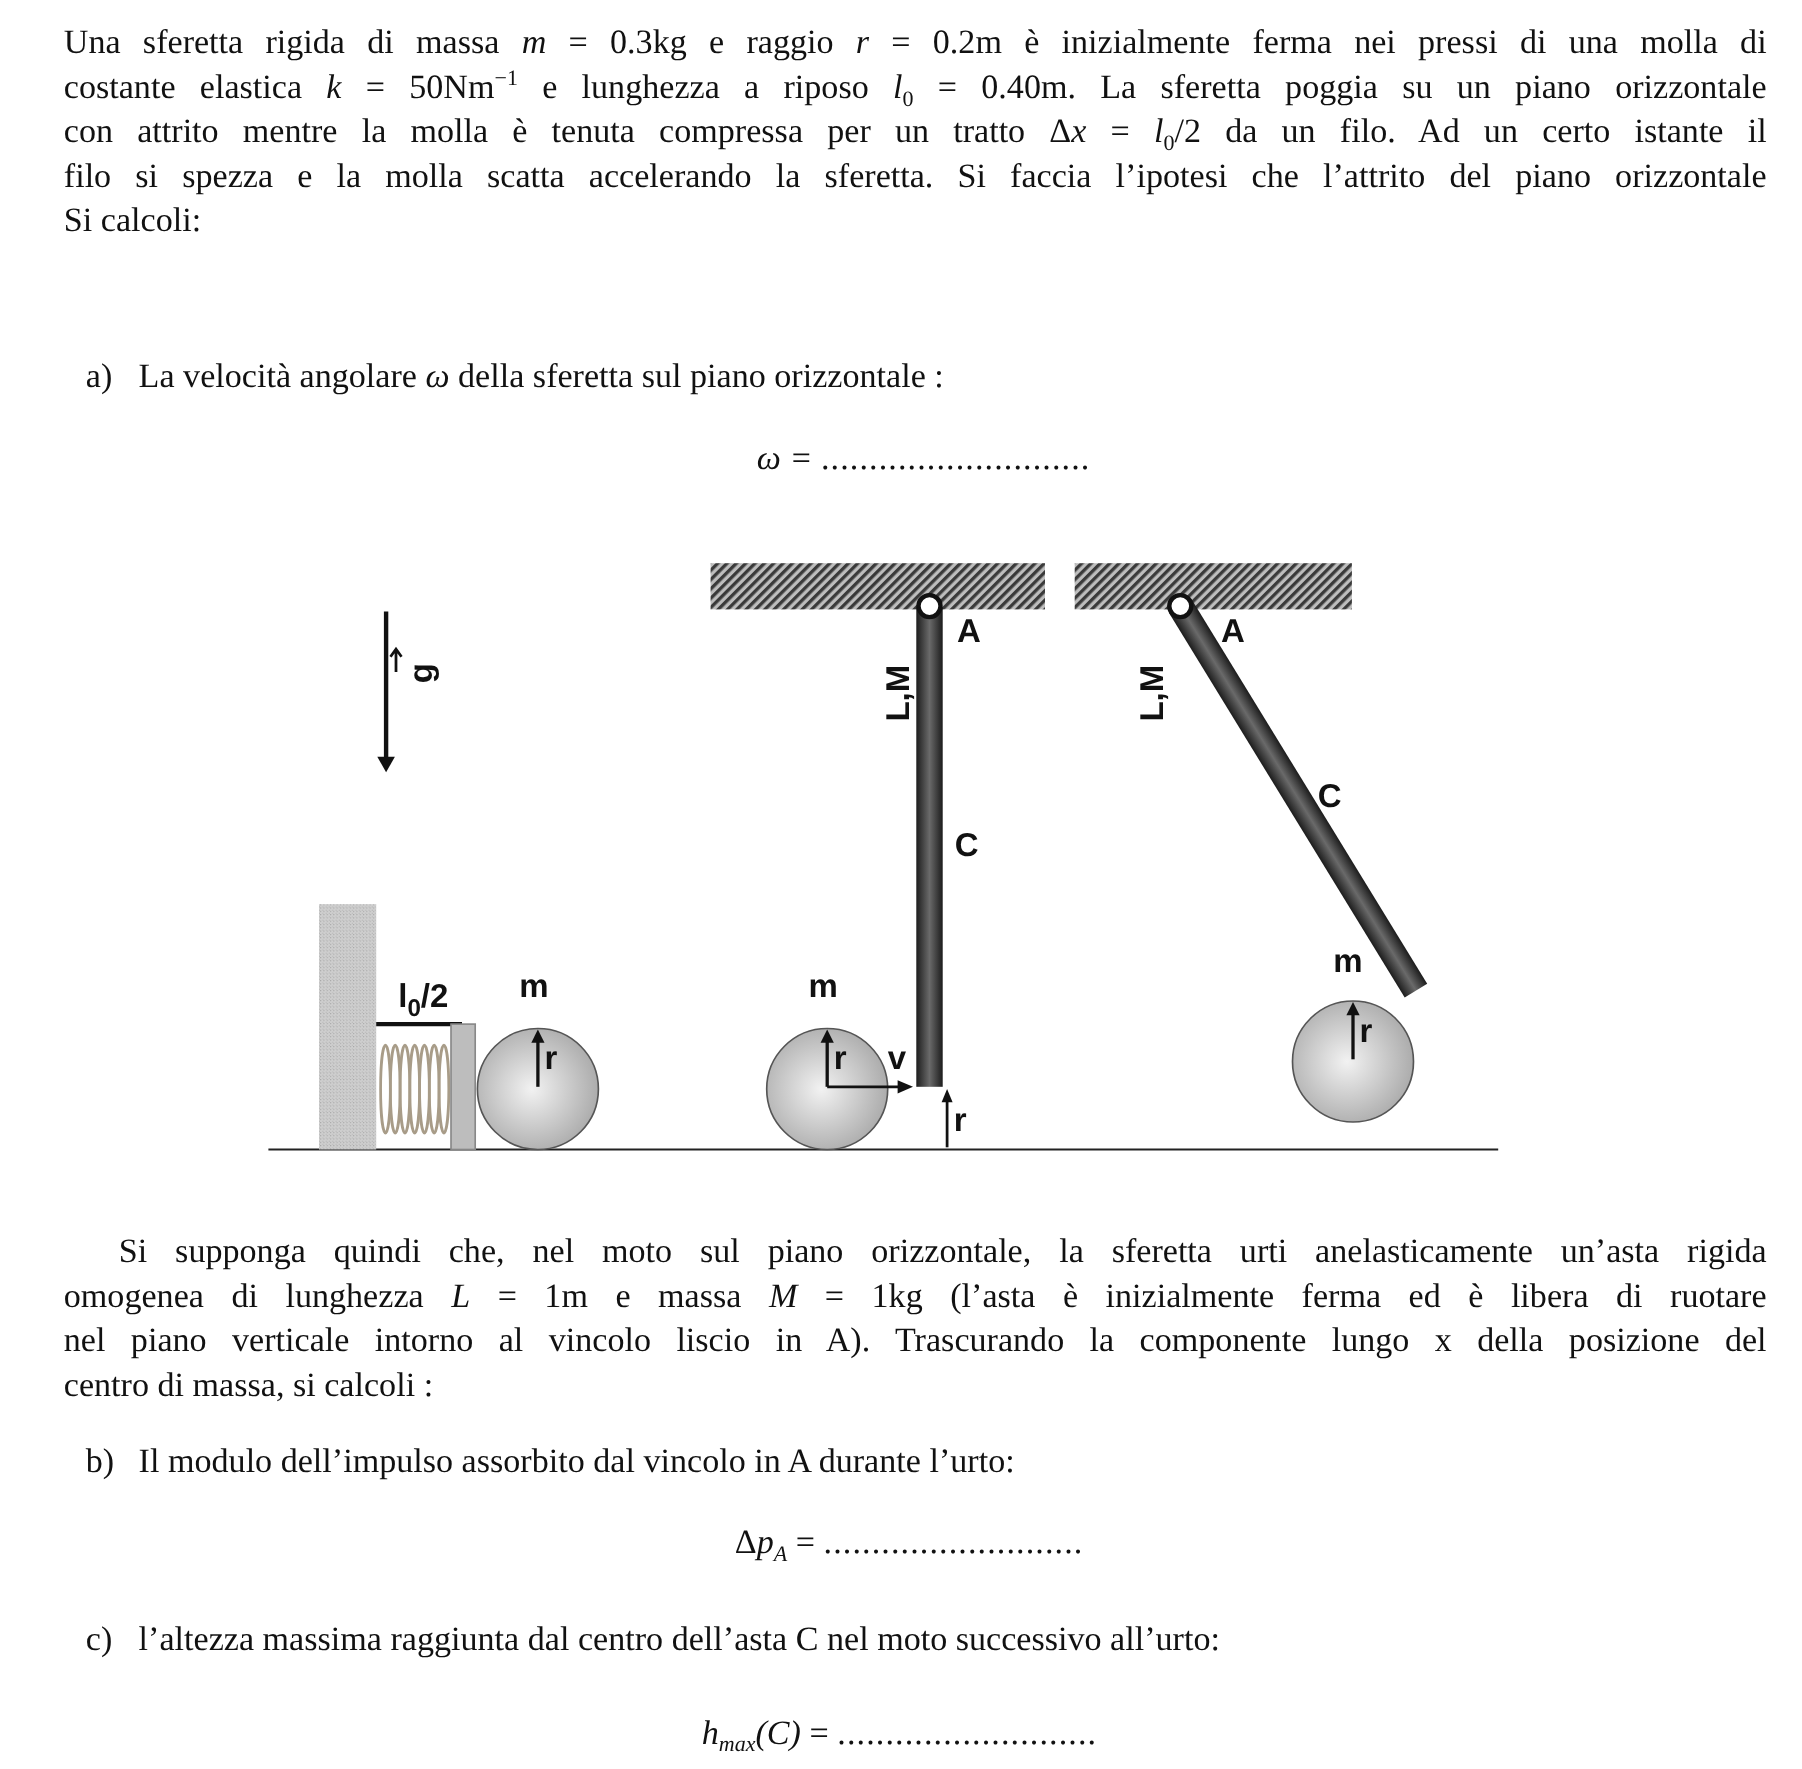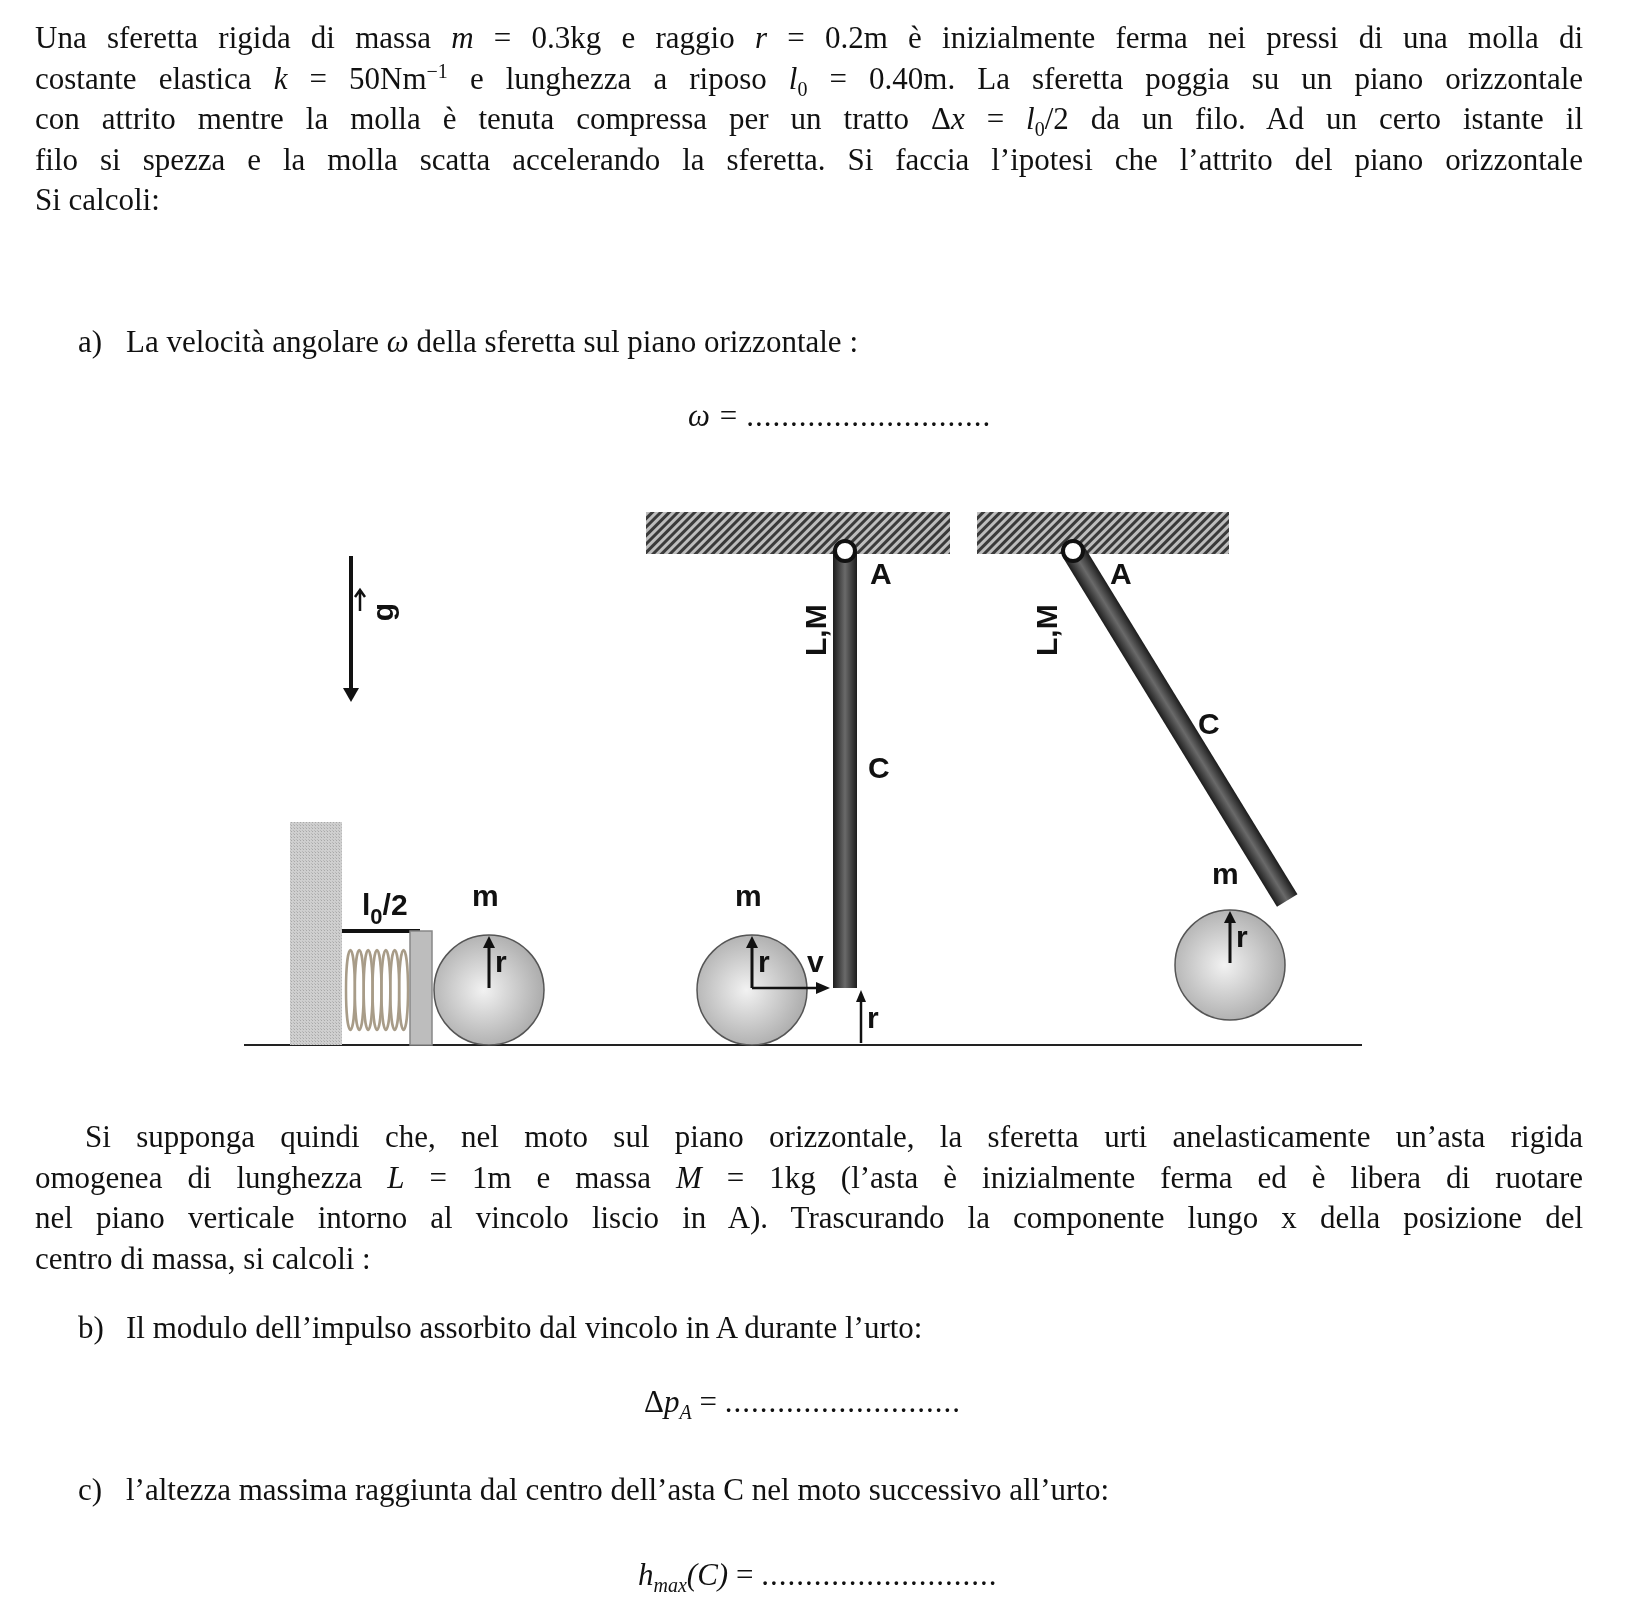--- a/index.html
+++ b/index.html
@@ -2,21 +2,21 @@
 <html><head>
   <meta charset="utf-8">
   <style>
     html, body { margin: 0; padding: 0; background: #ffffff; }
     body {
       width: 1638px; height: 1608px; position: relative; overflow: hidden;
       font-family: "Liberation Serif", "DejaVu Serif", serif;
       color: #111;
     }
     .para {
-      position: absolute; left: 35px; width: 1548px;
+      position: absolute; left: 58px; width: 1548px;
       font-size: 31px; line-height: 40.5px;
       text-align: justify;
     }
     .para .ln { display: block; text-align-last: justify; white-space: nowrap; }
     .para .ln.last { text-align-last: left; }
     .m { font-style: italic; }
     sup, sub { font-size: 20px; line-height: 0; }
     .item {
       position: absolute; font-size: 31px; line-height: 40px; white-space: nowrap;
     }
@@ -154,21 +154,21 @@
 <div class="para" id="middle" style="top:1117px;">
     <span class="ln" style="padding-left: 50px;"><span>Si supponga quindi che, nel moto sul piano orizzontale, la sferetta urti anelasticamente un’asta rigida</span></span>
     <span class="ln"><span>omogenea di lunghezza </span><span class="m">L</span><span> = 1m e massa </span><span class="m">M</span><span> = 1kg (l’asta è inizialmente ferma ed è libera di ruotare</span></span>
     <span class="ln"><span>nel piano verticale intorno al vincolo liscio in A). Trascurando la componente lungo x della posizione del</span></span>
     <span class="ln last"><span>centro di massa, si calcoli :</span></span>
   </div>
 
 <div class="item" style="left:78px; top:1308px;">
   <span class="lbl">b)</span><span>Il modulo dell’impulso assorbito dal vincolo in A durante l’urto:</span>
 </div>
-<div class="answer" style="left:644px; top:1382px;">
+<div class="answer" style="left:668px; top:1382px;">
   <span>Δ</span><span class="m">p</span><sub class="m">A</sub><span> = </span><span class="dots">...........................</span>
 </div>
 
 <div class="item" style="left:78px; top:1470px;">
   <span class="lbl">c)</span><span>l’altezza massima raggiunta dal centro dell’asta C nel moto successivo all’urto:</span>
 </div>
 <div class="answer" style="left:638px; top:1555px;text-align:center;">
   <span class="m">h</span><sub class="m">max</sub><span class="m">(C)</span><span> = </span><span class="dots">...........................</span>
 </div>
 

